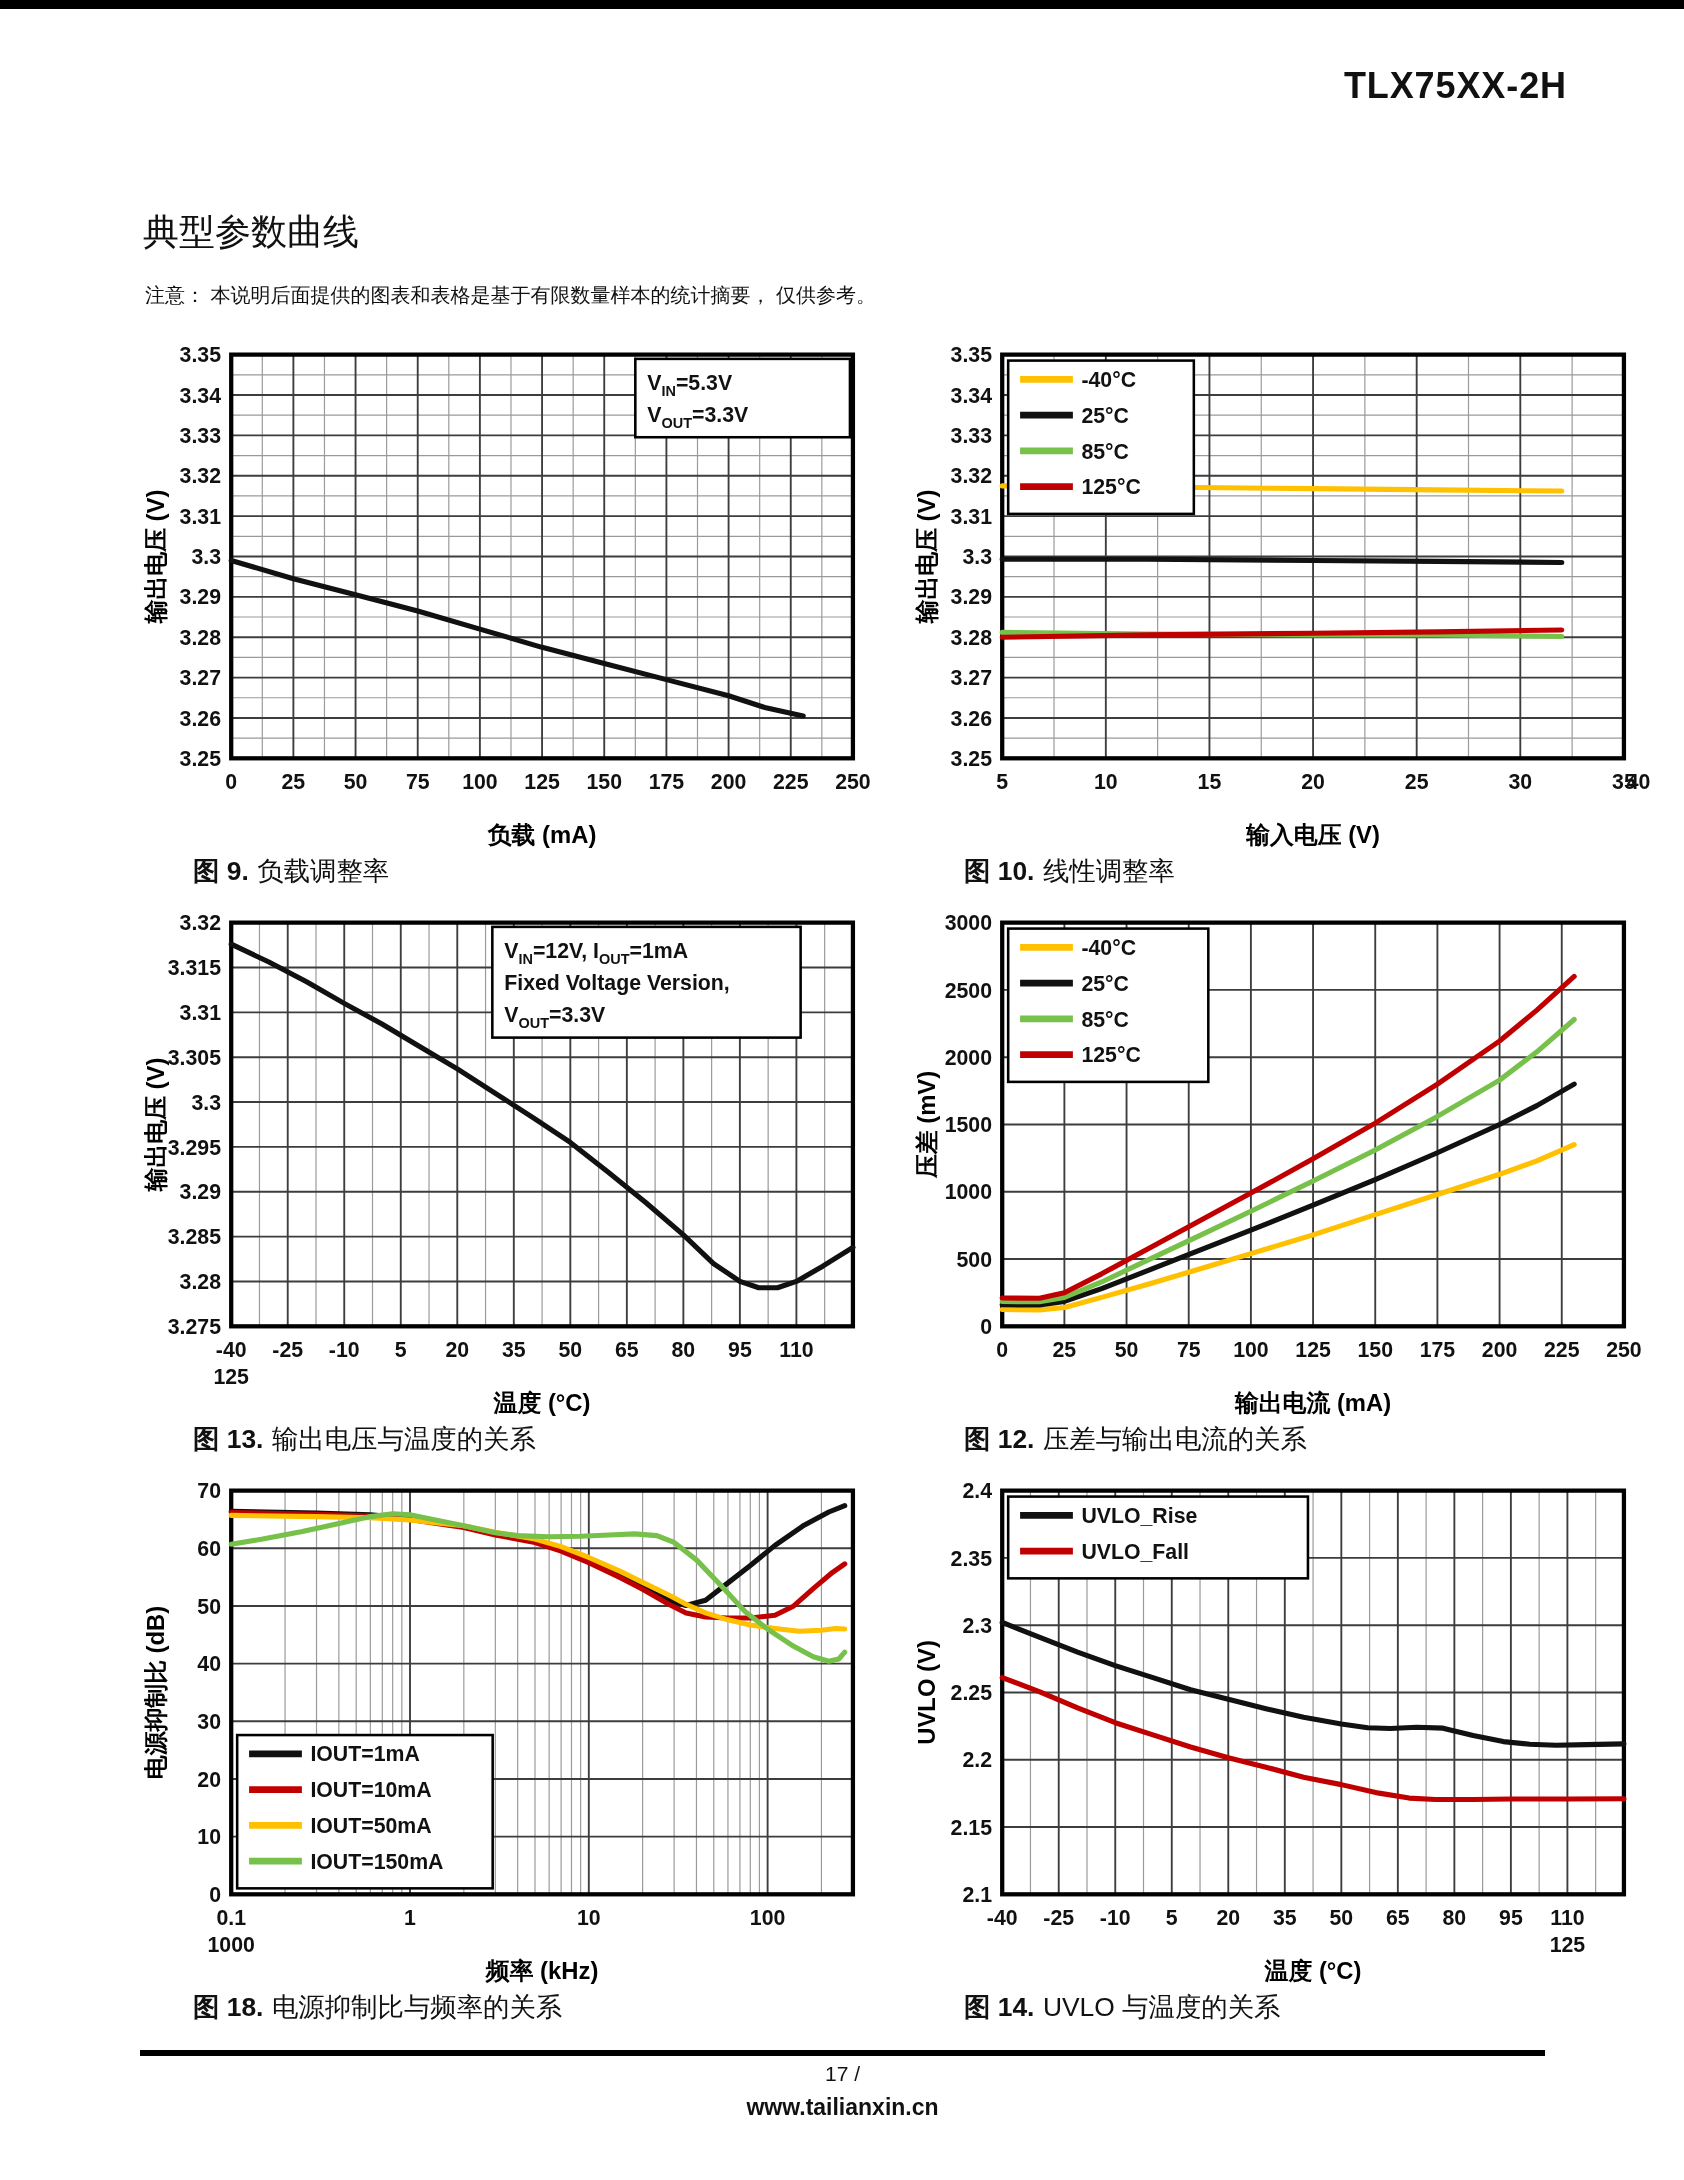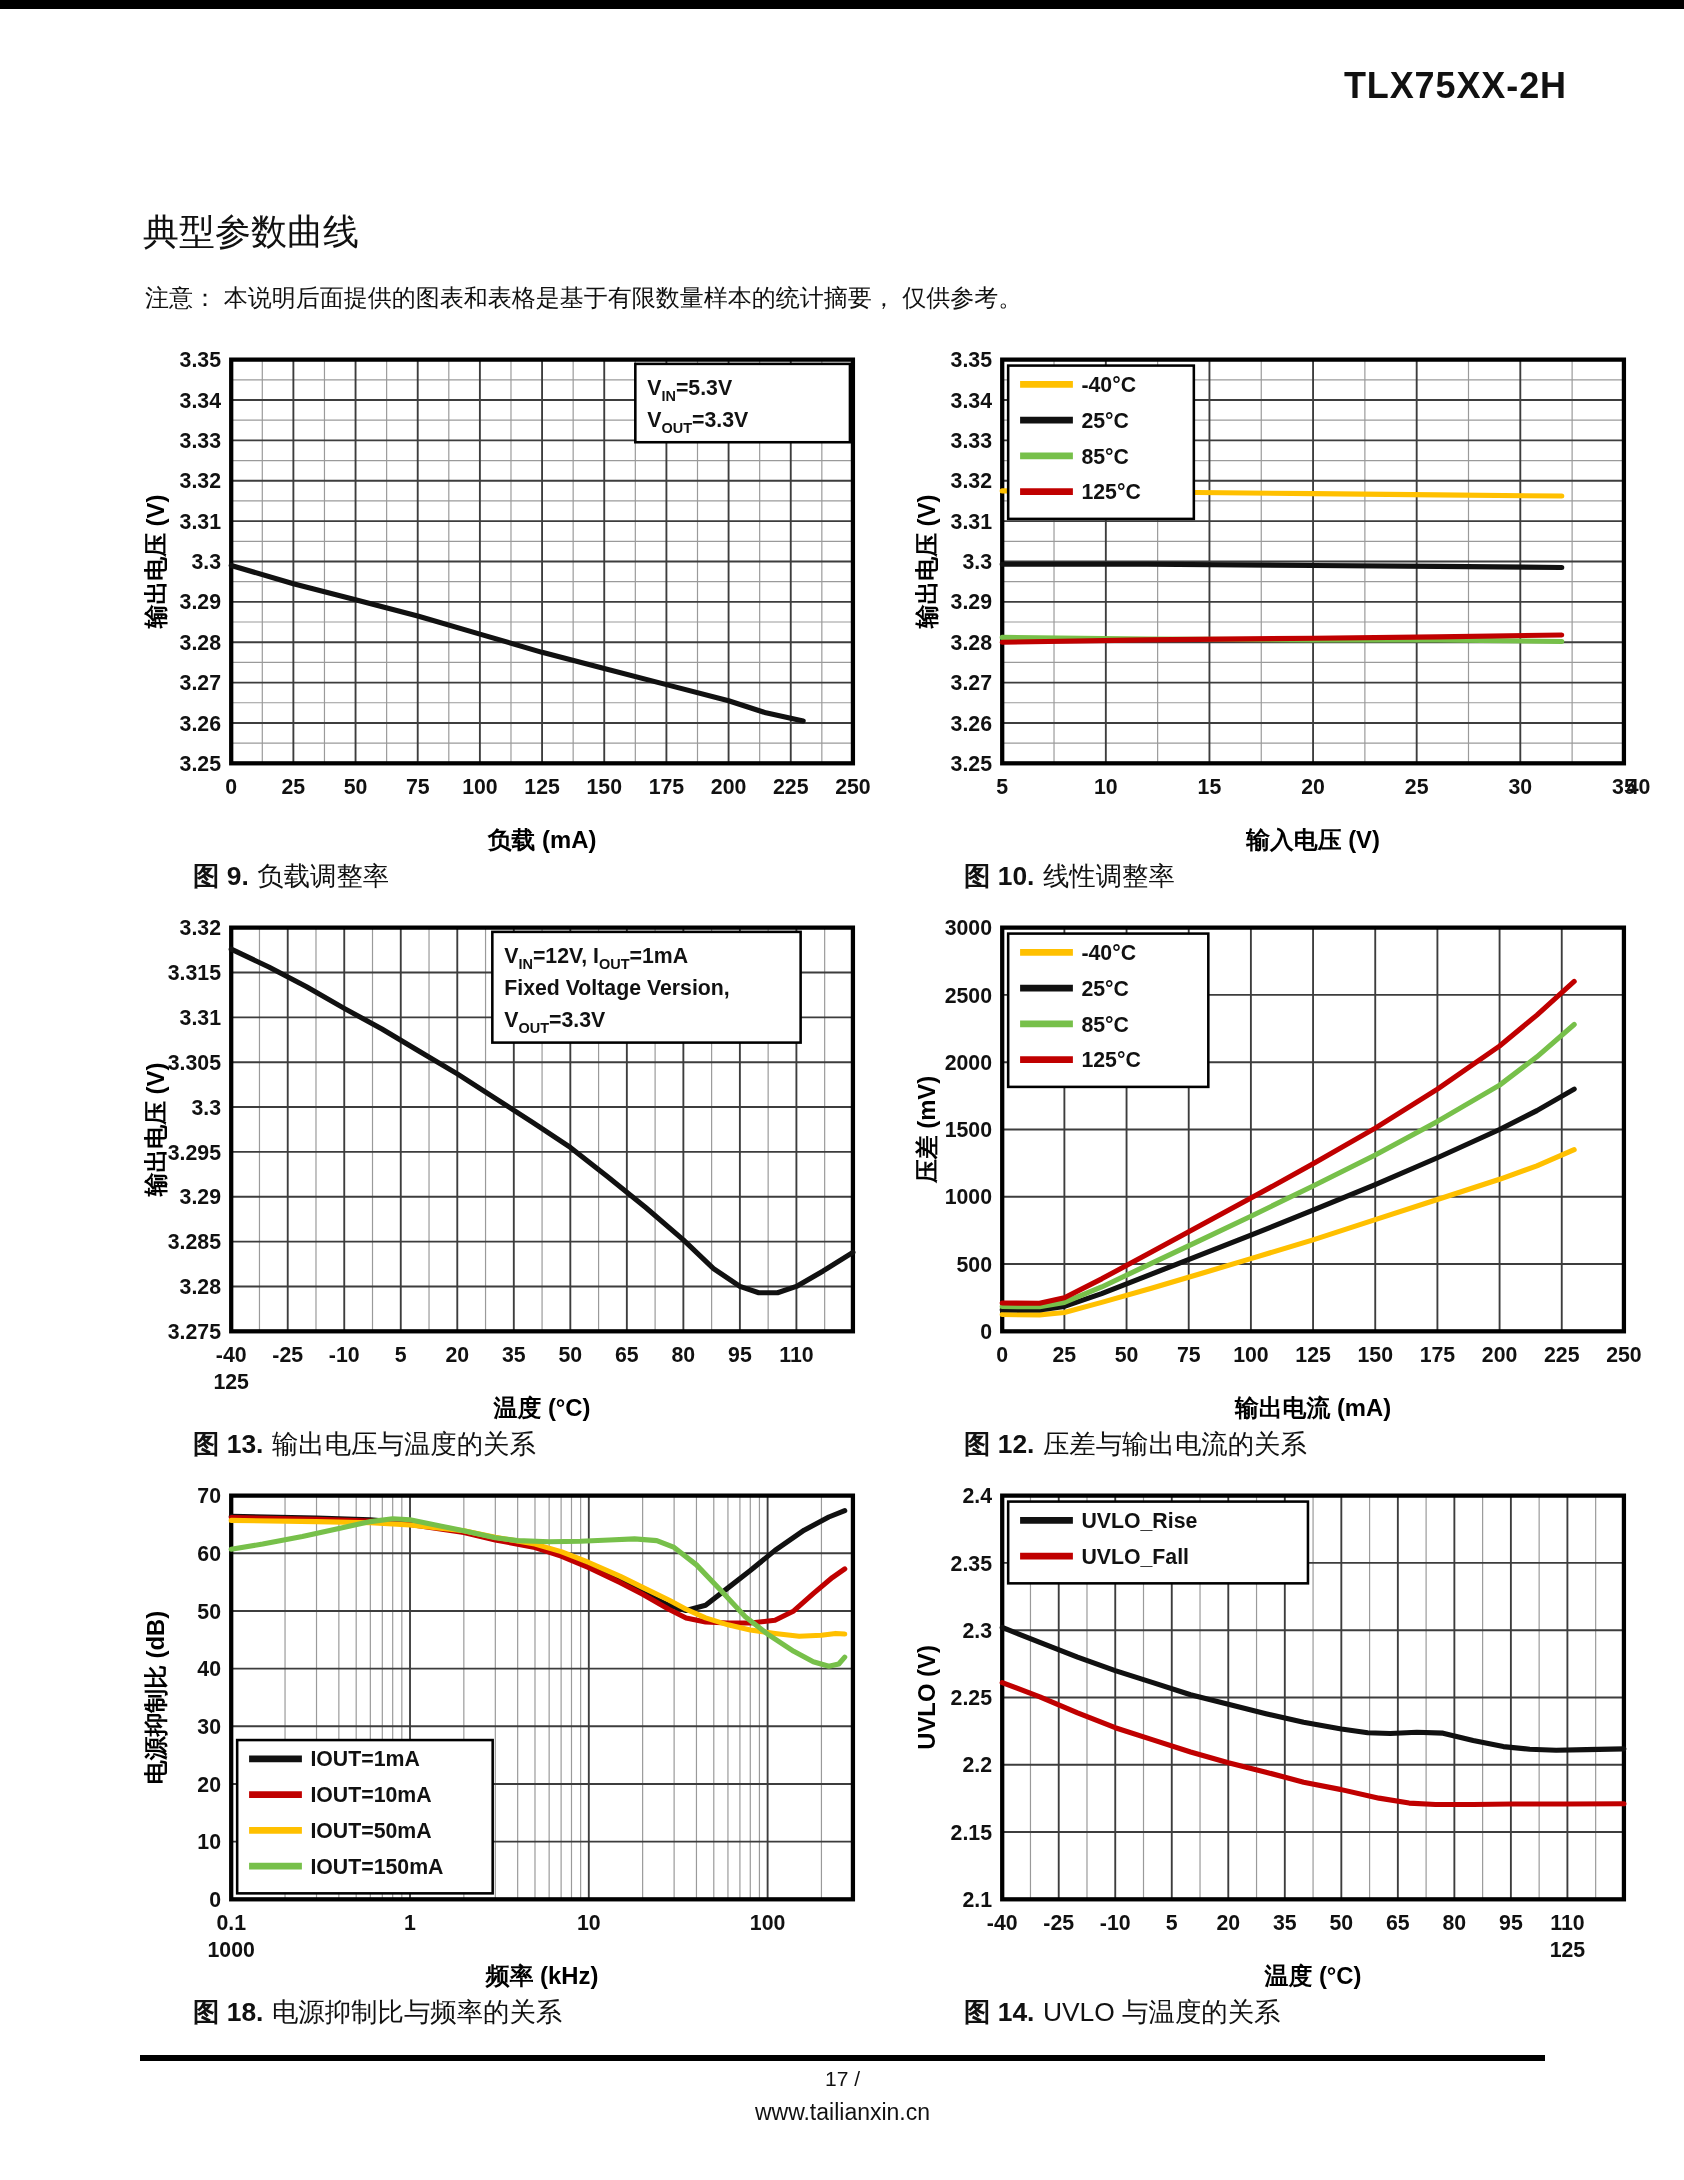--- a/index.html
+++ b/index.html
@@ -4,31 +4,31 @@
 <style>
   html,body{margin:0;padding:0;}
   body{
     width:1685px;height:2181px;background:#ffffff;position:relative;overflow:hidden;
     font-family:"Liberation Sans",sans-serif;color:#111;
   }
   .topbar{height:8.5px;background:#000;width:100%;}
   .doc-title{ text-align:right;padding-right:118px;margin-top:56px;
     font-size:36px;font-weight:bold;letter-spacing:0.9px;}
   .section-title{margin:101px 0 0 143px;font-size:36px;font-weight:400;}
-  .note{margin:25.6px 0 0 145px;font-size:24px;}
+  .note{margin:25.6px 0 0 145px;font-size:20px;}
   .charts{display:grid;grid-template-columns:771px 771px;padding-left:133px;margin-top:32px;}
   figure.fig{margin:0 0 20.4px 0;}
   figure.fig svg{display:block;width:750px;height:511px;}
   figcaption{ text-align:left;padding-left:60px;font-size:26.4px;margin-top:1.7px;}
   .cap-num{font-weight:bold;margin-right:8.5px;}
   .cap-txt{font-weight:500;}
   footer{margin-top:5.1px;}
   .foot-rule{margin:0 auto;width:1405px;height:6px;background:#000;}
   .page-num{text-align:center;font-size:21px;margin-top:5.1px;}
-  .site{text-align:center;font-size:23px;font-weight:normal;margin-top:8.5px;}
+  .site{text-align:center;font-size:23px;font-weight:bold;margin-top:8.5px;}
 </style>
 </head>
 <body>
 
 <div class="page">
   <div class="topbar"></div>
   <div class="doc-title">TLX75XX-2H</div>
   <h1 class="section-title">典型参数曲线</h1>
   <p class="note">注意： 本说明后面提供的图表和表格是基于有限数量样本的统计摘要， 仅供参考。</p>
 

